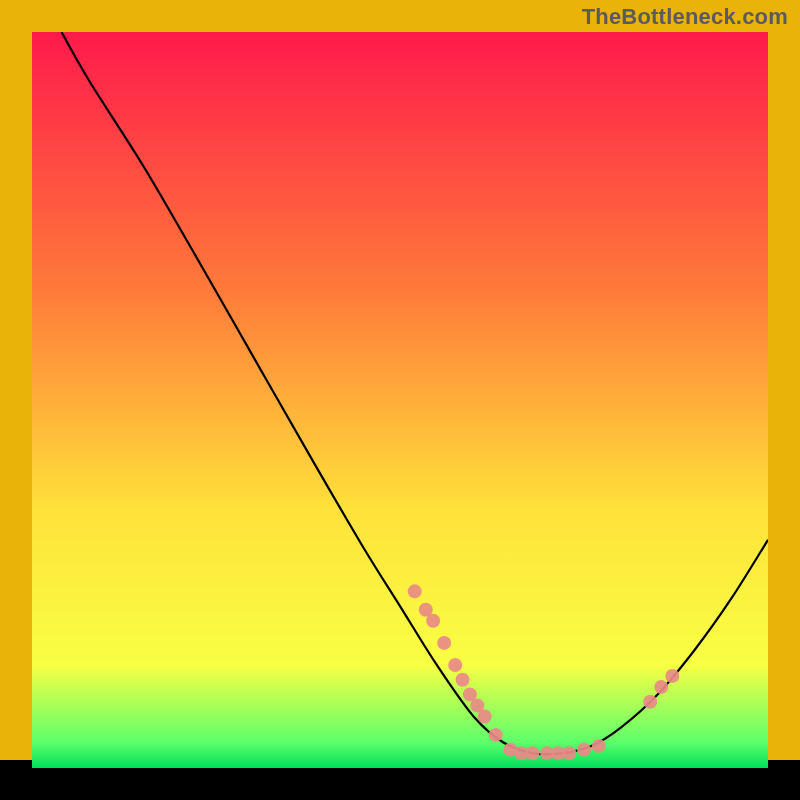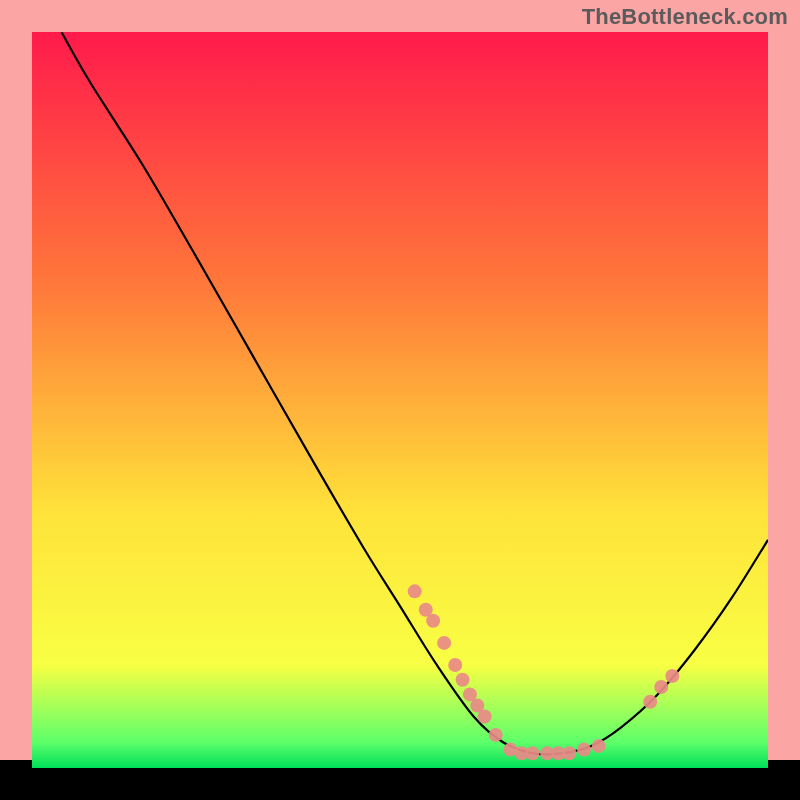--- a/index.html
+++ b/index.html
@@ -1,20 +1,20 @@
 <!DOCTYPE html>
 <html><head>
 <meta charset="utf-8">
 <style>
   * { margin: 0; padding: 0; box-sizing: border-box; }
   html, body { width: 800px; height: 800px; background: #000; overflow: hidden; font-family: Arial, sans-serif; }
   .outer {
     width: 800px;
     height: 760px;
-    background: #fca5a5;
+    background: #eab308;
     position: relative;
   }
   .attribution {
     position: absolute;
     top: 4px;
     right: 12px;
     color: #5b5b5b;
     font-size: 22px;
     font-weight: 600;
     letter-spacing: 0.2px;

